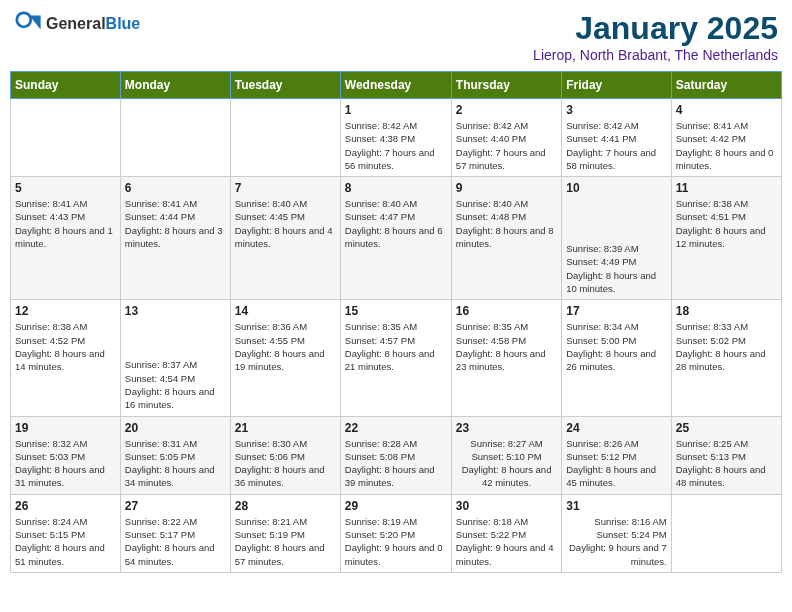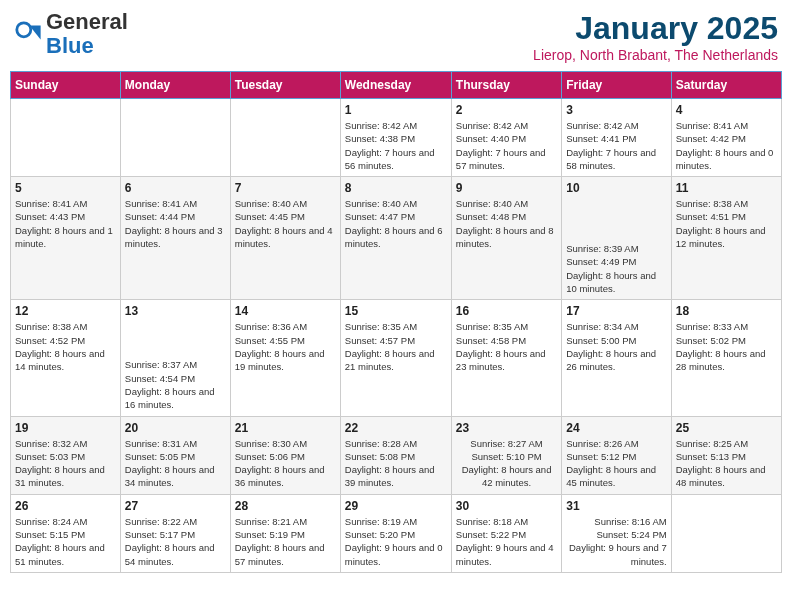--- a/index.html
+++ b/index.html
@@ -16,51 +16,51 @@
       align-items: flex-start;
       margin-bottom: 8px;
       padding: 0 4px;
     }
     .logo {
       display: flex;
       align-items: center;
     }
     .logo-text {
       display: flex;
-      flex-direction: column;
-      font-size: 22px;
+      flex-direction: row;
+      font-size: 16px;
       font-weight: bold;
       line-height: 1.1;
     }
     .logo-general { color: #333; }
     .logo-blue { color: #1a6fba; }
     .logo-icon {
       width: 28px;
       height: 28px;
       margin-right: 4px;
     }
     .title-block {
       text-align: right;
     }
     .month-title {
       font-size: 32px;
       font-weight: bold;
       color: #0c4a6e;
     }
     .subtitle {
       font-size: 14px;
-      color: #be185d;
+      color: #4c1d95;
     }
     .calendar {
       width: 100%;
       border-collapse: collapse;
       font-size: 10px;
     }
     .calendar thead tr th {
-      background-color: #be185d;
+      background-color: #4d7c0f;
       color: #fff;
       font-size: 12px;
       font-weight: bold;
       padding: 6px 4px;
       border: 1px solid #5a9fd4;
       text-align: left;
     }
     .calendar tbody tr td {
       border: 1px solid #ccc;
       vertical-align: top;

